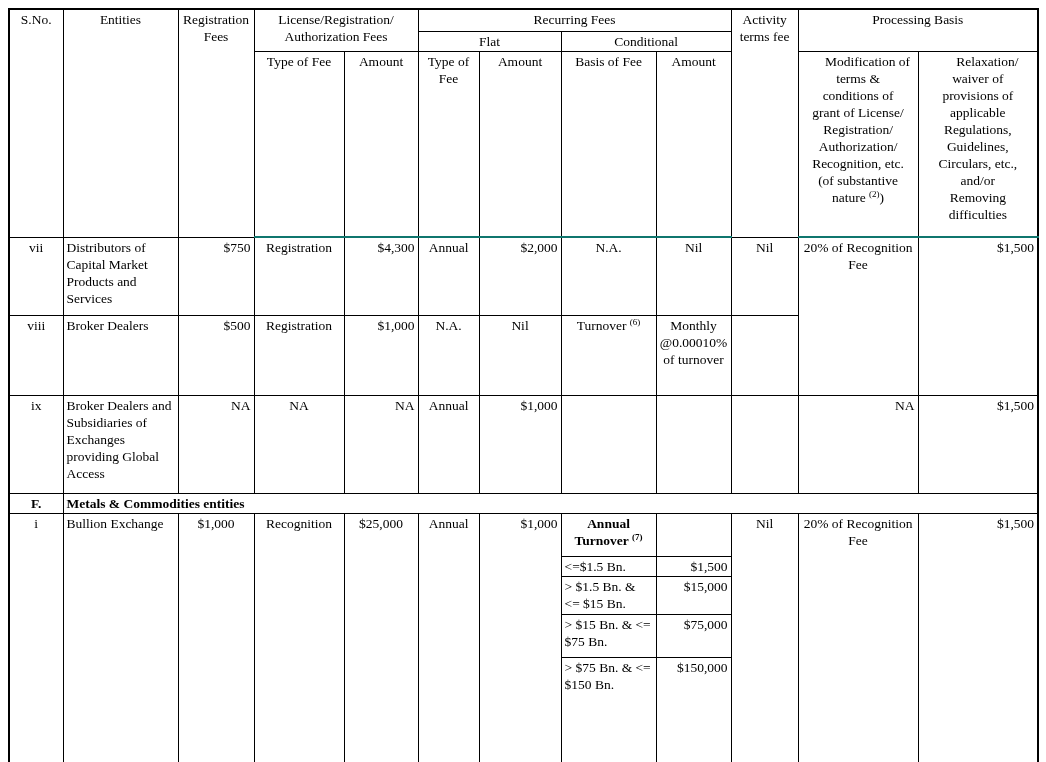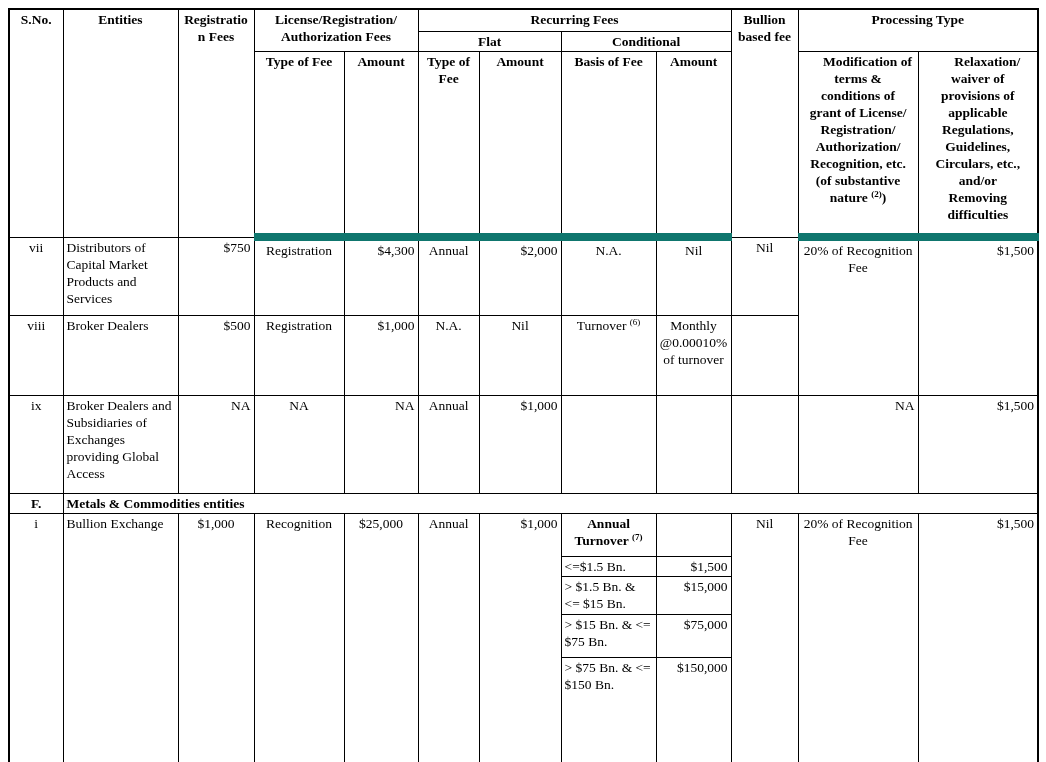--- a/index.html
+++ b/index.html
@@ -15,22 +15,22 @@
   }
   .fees th, .fees td {
     border:1px solid #000;
     vertical-align:top;
     padding:1px 3px;
     font-size:13.5px;
     line-height:17px;
     overflow:hidden;
     word-wrap:break-word;
   }
-  .fees th { font-weight:bold; text-align:center; }
-  .fees thead tr:last-child th { border-bottom:8px solid #0f766e;text-align:center; }
+  .fees th { font-weight:normal; text-align:center; }
+  .fees thead tr:last-child th { border-bottom:2px solid #0f766e;text-align:center; }
   td.l { text-align:left;margin-top:30px; }
   td.c { text-align:center;margin-top:20px; }
   td.r { text-align:right; }
   td.b, .bold { font-weight:bold; }
   .pre { white-space:pre-line;margin-left:19px; }
   sup { font-size:9px; line-height:0; vertical-align:super; }
 </style>
 </head>
 <body>
 
@@ -50,22 +50,22 @@
         <col style="width:120px">
         <col style="width:120px">
     </colgroup>
     <thead>
       <tr style="height:22px">
         <th rowspan="3">S.No.</th>
         <th rowspan="3">Entities</th>
         <th rowspan="3">Registration Fees</th>
         <th colspan="2" rowspan="2">License/Registration/ Authorization Fees</th>
         <th colspan="4">Recurring Fees</th>
-        <th rowspan="3">Bullion based fee</th>
-        <th colspan="2" rowspan="2">Processing Type</th>
+        <th rowspan="3">Activity terms fee</th>
+        <th colspan="2" rowspan="2">Processing Basis</th>
       </tr>
       <tr style="height:16px">
         <th colspan="2">Flat</th>
         <th colspan="2">Conditional</th>
       </tr>
       <tr style="height:186px">
         <th>Type of Fee</th>
         <th>Amount</th>
         <th>Type of Fee</th>
         <th>Amount</th>

